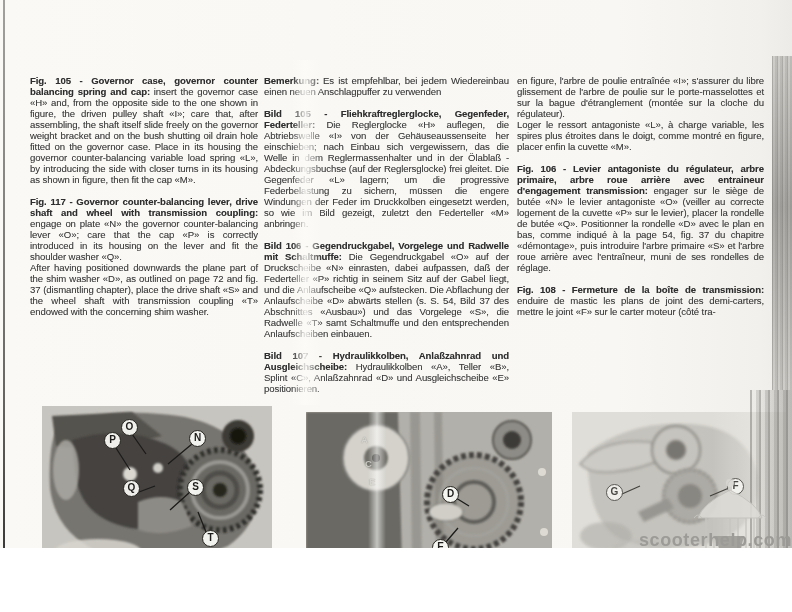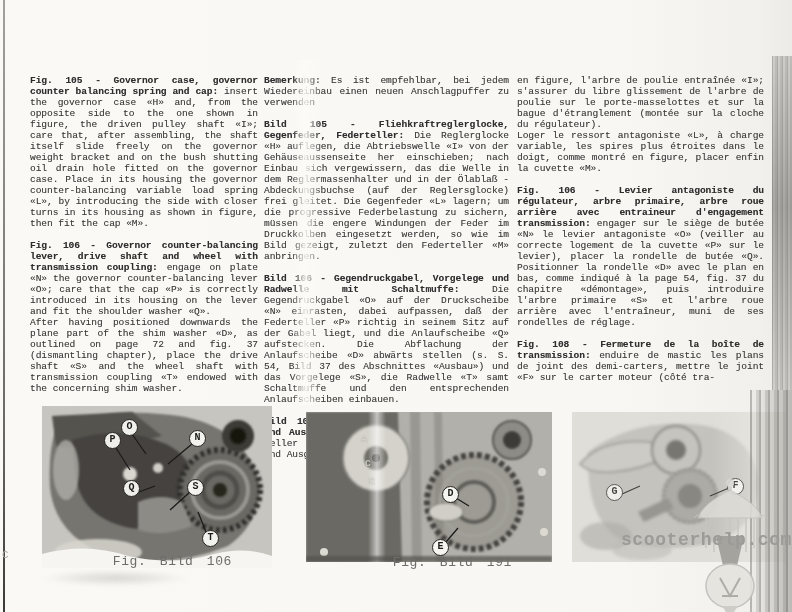--- a/index.html
+++ b/index.html
@@ -1,23 +1,23 @@
 <!DOCTYPE html>
 <html style="--page-bg: #f8f7f4; --ink: #3c3c3c; --caption: #6e6d6a; --watermark: #9c9b97;"><head>
 <meta charset="utf-8">
 <style>
   :root{
     --page-bg:#f8f7f4; --ink:#3c3c3c; --caption:#6e6d6a; --watermark:#9c9b97;
   }
   html,body{margin:0;padding:0;}
   body{width:792px;height:612px;overflow:hidden;background:#fff;}
   .page{
-    position:relative;width:792px;height:612px;overflow:hidden;
+    position:relative;width:792px;height:548px;overflow:hidden;
     background:linear-gradient(90deg,#faf9f6 0%,var(--page-bg) 78%,#f1f0ec 96%,#ecebe7 100%);
-    font-family:Liberation Mono, monospace;color:var(--ink);
+    font-family:Liberation Sans, sans-serif;color:var(--ink);
   }
   .edge-line{position:absolute;left:3px;top:0;bottom:0;width:2px;
     background:linear-gradient(180deg,rgba(90,88,84,.55),rgba(70,68,64,.8) 70%,rgba(40,38,36,.9));}
   
   .col{position:absolute;top:75px;font-size:9.6px;line-height:11px;text-align:justify;
     letter-spacing:-0.1px;color:var(--ink);
     text-shadow:0 0 .4px rgba(40,40,40,.35);}
   .col-en{left:30px;width:228px;}
   .col-de{left:264px;width:245px;}
   .col-fr{left:517px;width:247px;}
@@ -67,21 +67,21 @@
 <body>
 
 <div class="page">
 
   <div class="edge-line"></div>
   <div class="spine spine-upper"></div>
   <div class="spine spine-lower"></div>
 
   <section class="col col-en">
     <p class="para"><span class="lead">Fig. 105 - Governor case, governor counter balancing spring and cap:</span><span> insert the governor case «H» and, from the opposite side to the one shown in figure, the driven pulley shaft «I»; care that, after assembling, the shaft itself slide freely on the governor weight bracket and on the bush shutting oil drain hole fitted on the governor case. Place in its housing the governor counter-balancing variable load spring «L», by introducing the side with closer turns in its housing as shown in figure, then fit the cap «M».</span></p>
-    <p class="para gap"><span class="lead">Fig. 106 - Governor counter-balancing lever, drive shaft and wheel with transmission coupling:</span><span> engage on plate «N» the governor counter-balancing lever «O»; care that the cap «P» is correctly introduced in its housing on the lever and fit the shoulder washer «Q».</span></p>
+    <p class="para gap"><span class="lead">Fig. 117 - Governor counter-balancing lever, drive shaft and wheel with transmission coupling:</span><span> engage on plate «N» the governor counter-balancing lever «O»; care that the cap «P» is correctly introduced in its housing on the lever and fit the shoulder washer «Q».</span></p>
     <p class="para"><span>After having positioned downwards the plane part of the shim washer «D», as outlined on page 72 and fig. 37 (dismantling chapter), place the drive shaft «S» and the wheel shaft with transmission coupling «T» endowed with the concerning shim washer.</span></p>
   </section>
 
   <section class="col col-de">
     <p class="para"><span class="lead">Bemerkung:</span><span> Es ist empfehlbar, bei jedem Wiedereinbau einen neuen Anschlagpuffer zu verwenden</span></p>
     <p class="para gap"><span class="lead">Bild 105 - Fliehkraftreglerglocke, Gegenfeder, Federteller:</span><span> Die Reglerglocke «H» auflegen, die Abtriebswelle «I» von der Gehäuseaussenseite her einschieben; nach Einbau sich vergewissern, das die Welle in dem Reglermassenhalter und in der Ölablaß - Abdeckungsbuchse (auf der Reglersglocke) frei gleitet. Die Gegenfeder «L» lagern; um die progressive Federbelastung zu sichern, müssen die engere Windungen der Feder im Druckkolben eingesetzt werden, so wie im Bild gezeigt, zuletzt den Federteller «M» anbringen.</span></p>
     <p class="para gap"><span class="lead">Bild 106 - Gegendruckgabel, Vorgelege und Radwelle mit Schaltmuffe:</span><span> Die Gegendruckgabel «O» auf der Druckscheibe «N» einrasten, dabei aufpassen, daß der Federteller «P» richtig in seinem Sitz auf der Gabel liegt, und die Anlaufscheibe «Q» aufstecken. Die Abflachung der Anlaufscheibe «D» abwärts stellen (s. S. 54, Bild 37 des Abschnittes «Ausbau») und das Vorgelege «S», die Radwelle «T» samt Schaltmuffe und den entsprechenden Anlaufscheiben einbauen.</span></p>
     <p class="para gap"><span class="lead">Bild 107 - Hydraulikkolben, Anlaßzahnrad und Ausgleichscheibe:</span><span> Hydraulikkolben «A», Teller «B», Splint «C», Anlaßzahnrad «D» und Ausgleichscheibe «E» positionieren.</span></p>
   </section>
 

